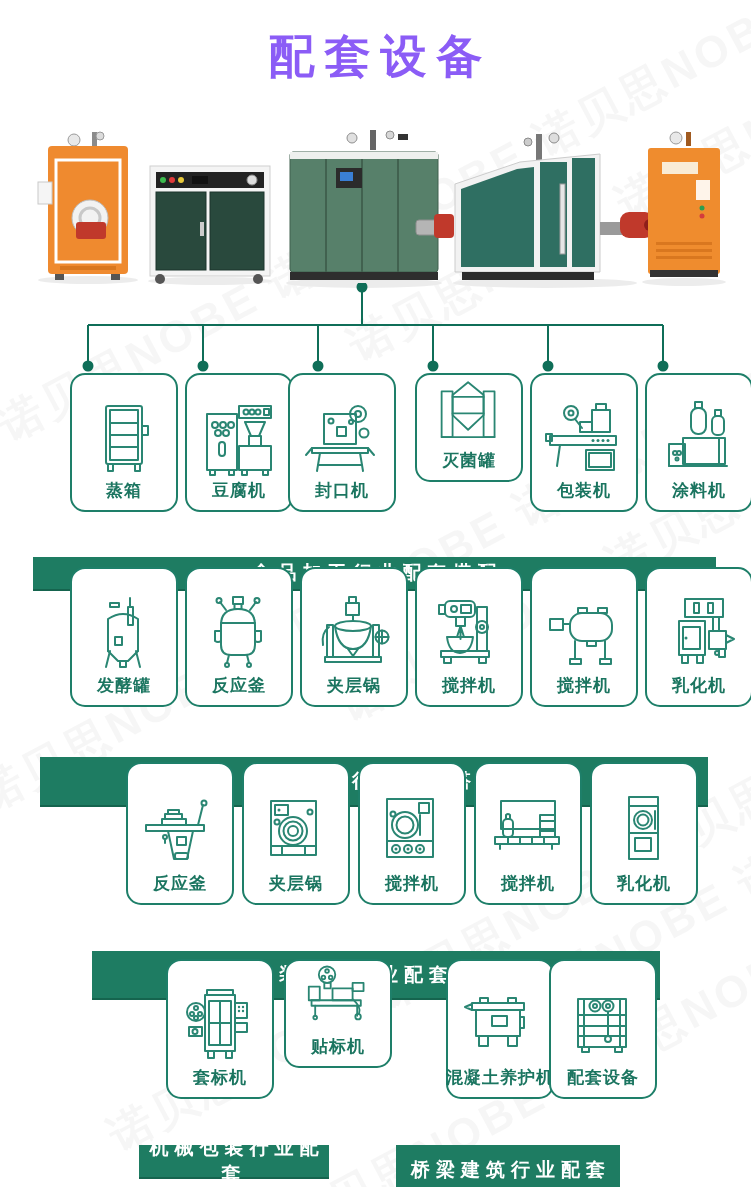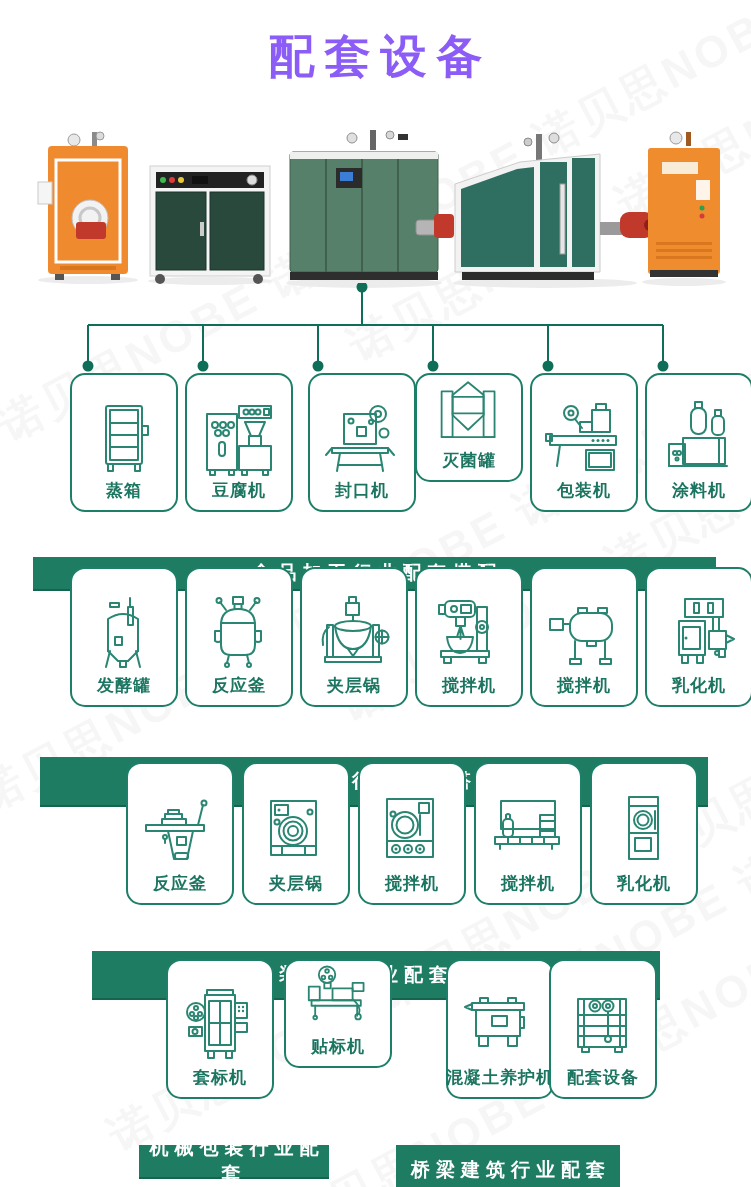--- a/index.html
+++ b/index.html
@@ -188,21 +188,21 @@
     <rect x="52" y="38" width="12" height="10"></rect>
     <rect x="42" y="48" width="32" height="24"></rect>
     <rect x="13" y="72" width="5" height="5"></rect>
       <rect x="32" y="72" width="5" height="5"></rect>
     <rect x="45" y="72" width="5" height="5"></rect>
       <rect x="66" y="72" width="5" height="5"></rect>
   </svg>
   <div class="box-label">豆腐机</div>
 </div>
 
-<div class="box" style="left:272px;top:373px;height:139px">
+<div class="box" style="left:252px;top:373px;height:139px">
   <svg class="icon" width="84" height="80" viewBox="0 0 84 80">
     <rect x="24" y="16" width="32" height="30"></rect>
     <circle cx="31" cy="23" r="2.5"></circle>
     <rect x="37" y="29" width="9" height="9"></rect>
     <circle cx="51" cy="24" r="2"></circle>
     <circle cx="58" cy="16" r="8"></circle>
       <circle cx="58" cy="16" r="3"></circle>
     <circle cx="64" cy="35" r="4.5"></circle>
     <rect x="12" y="50" width="56" height="5"></rect>
     <line x1="12" y1="50" x2="6" y2="57"></line>

